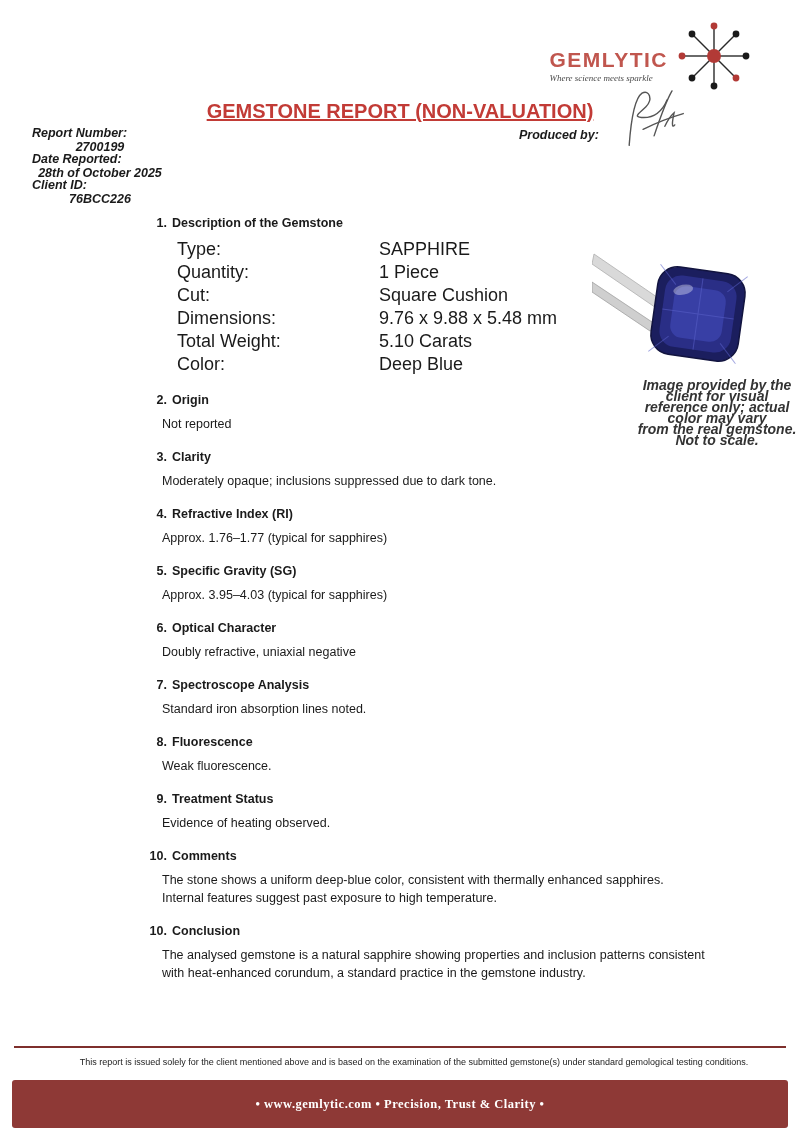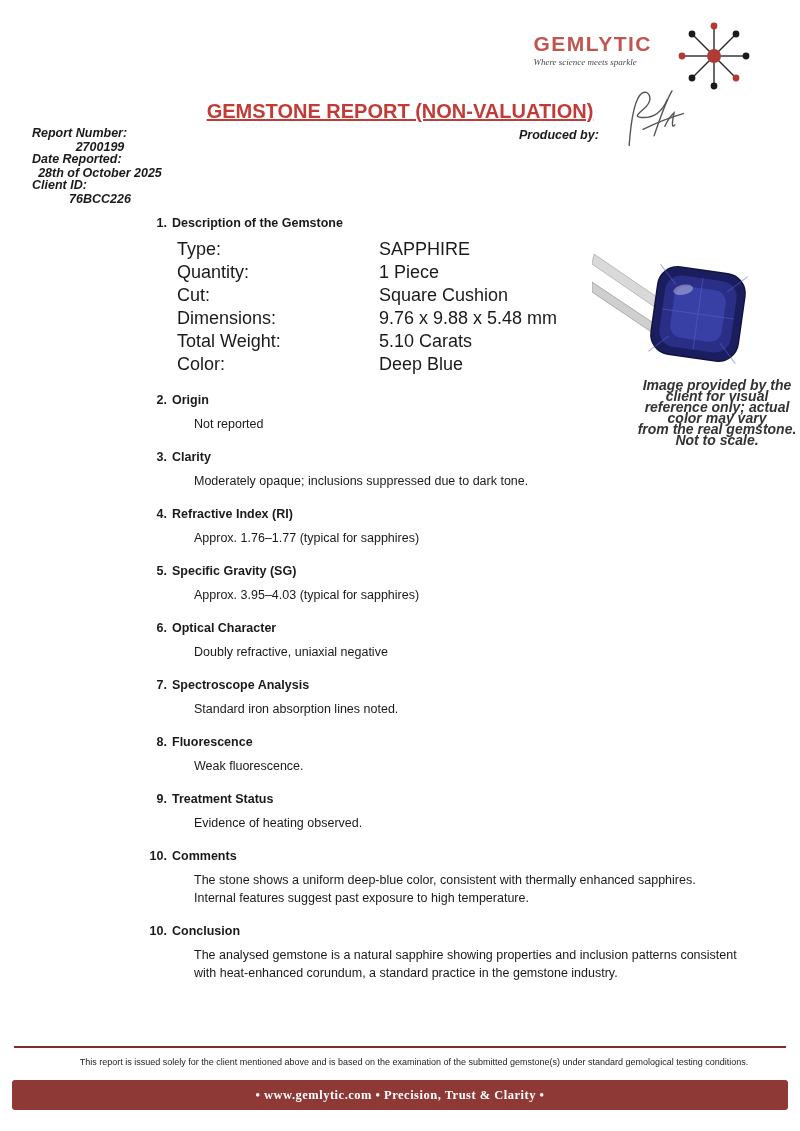--- a/index.html
+++ b/index.html
@@ -7,21 +7,21 @@
   body {
     width: 800px; height: 1131px;
     font-family: "Liberation Sans", sans-serif;
     color: #1a1a1a;
     position: relative;
     overflow: hidden;
   }
   .page { position: relative; width: 800px; height: 1131px; background: #fff; }
 
   
-  .brand { position: absolute; top: 18px; right: 48px; display: flex; align-items: flex-start; gap: 24px; }
+  .brand { position: absolute; top: 18px; right: 48px; display: flex; align-items: center; gap: 8px; }
   .brand-text { text-align: left; margin-top: 14px; }
   .brand-word { font-size: 21px; font-weight: bold; letter-spacing: 1.5px; color: #c0564e; }
   .brand-tag { font-family: "Liberation Serif", serif; font-style: italic; font-size: 9px; color: #4a4a4a; margin-top: 1px; }
 
   
   .report-title {
     position: absolute; top: 100px; left: 0; width: 100%;
     text-align: center; color: #c23b36; font-weight: bold; font-size: 20px;
     text-decoration: underline;
   }
@@ -31,38 +31,38 @@
   .meta-row { display: flex; height: 26px; align-items: center; font-style: italic; font-weight: bold; font-size: 12.5px; flex-direction: column; }
   .meta-label { width: 136px; }
   .produced-by { position: absolute; top: 128px; left: 519px; font-style: italic; font-weight: bold; font-size: 12.5px; }
   .signature { position: absolute; top: 84px; left: 612px; transform: rotate(-8deg); }
 
   
   .sections { position: absolute; top: 214px; left: 146px; width: 624px; }
   .section { margin-bottom: 15px; }
   .section-heading { display: flex; font-weight: bold; font-size: 12.5px; line-height: 18px; margin-bottom: 6px; }
   .num { width: 26px; text-align: right; padding-right: 5px; flex: 0 0 26px; }
-  .sbody { margin-left: 48px; font-size: 12.5px; line-height: 18px; white-space: pre-line; }
+  .sbody { margin-left: 16px; font-size: 12.5px; line-height: 18px; white-space: pre-line; }
   .desc-rows { margin-left: 31px; }
   .desc-row { display: flex; font-size: 18px; line-height: 23px; }
   .dlabel { width: 202px; }
 
   
   .gem-photo { position: absolute; top: 252px; left: 592px; width: 178px; height: 122px; }
   .gem-caption {
     position: absolute; top: 380px; left: 636px; width: 162px;
     font-size: 14px; font-style: italic; font-weight: bold; color: #333;
     line-height: 11px; white-space: pre-line; text-align: center;
   }
 
   
   .divider { position: absolute; top: 1046px; left: 14px; right: 14px; height: 2px; background: #7e2f2c; }
   .disclaimer { position: absolute; top: 1057px; left: 14px; width: 100%; text-align: center; font-size: 9px; color: #222; }
   .bottom-bar {
-    position: absolute; top: 1080px; left: 12px; right: 12px; height: 30px;
+    position: absolute; top: 1080px; left: 12px; right: 12px; height: 48px;
     background: #8e3936; border-radius: 3px;
     display: flex; align-items: center; justify-content: center;
     color: #ffffff; font-family: "Liberation Serif", serif; font-weight: bold;
     font-size: 12.5px; letter-spacing: 0.5px;
   }
 </style>
 </head>
 <body>
 
 <div class="page">

